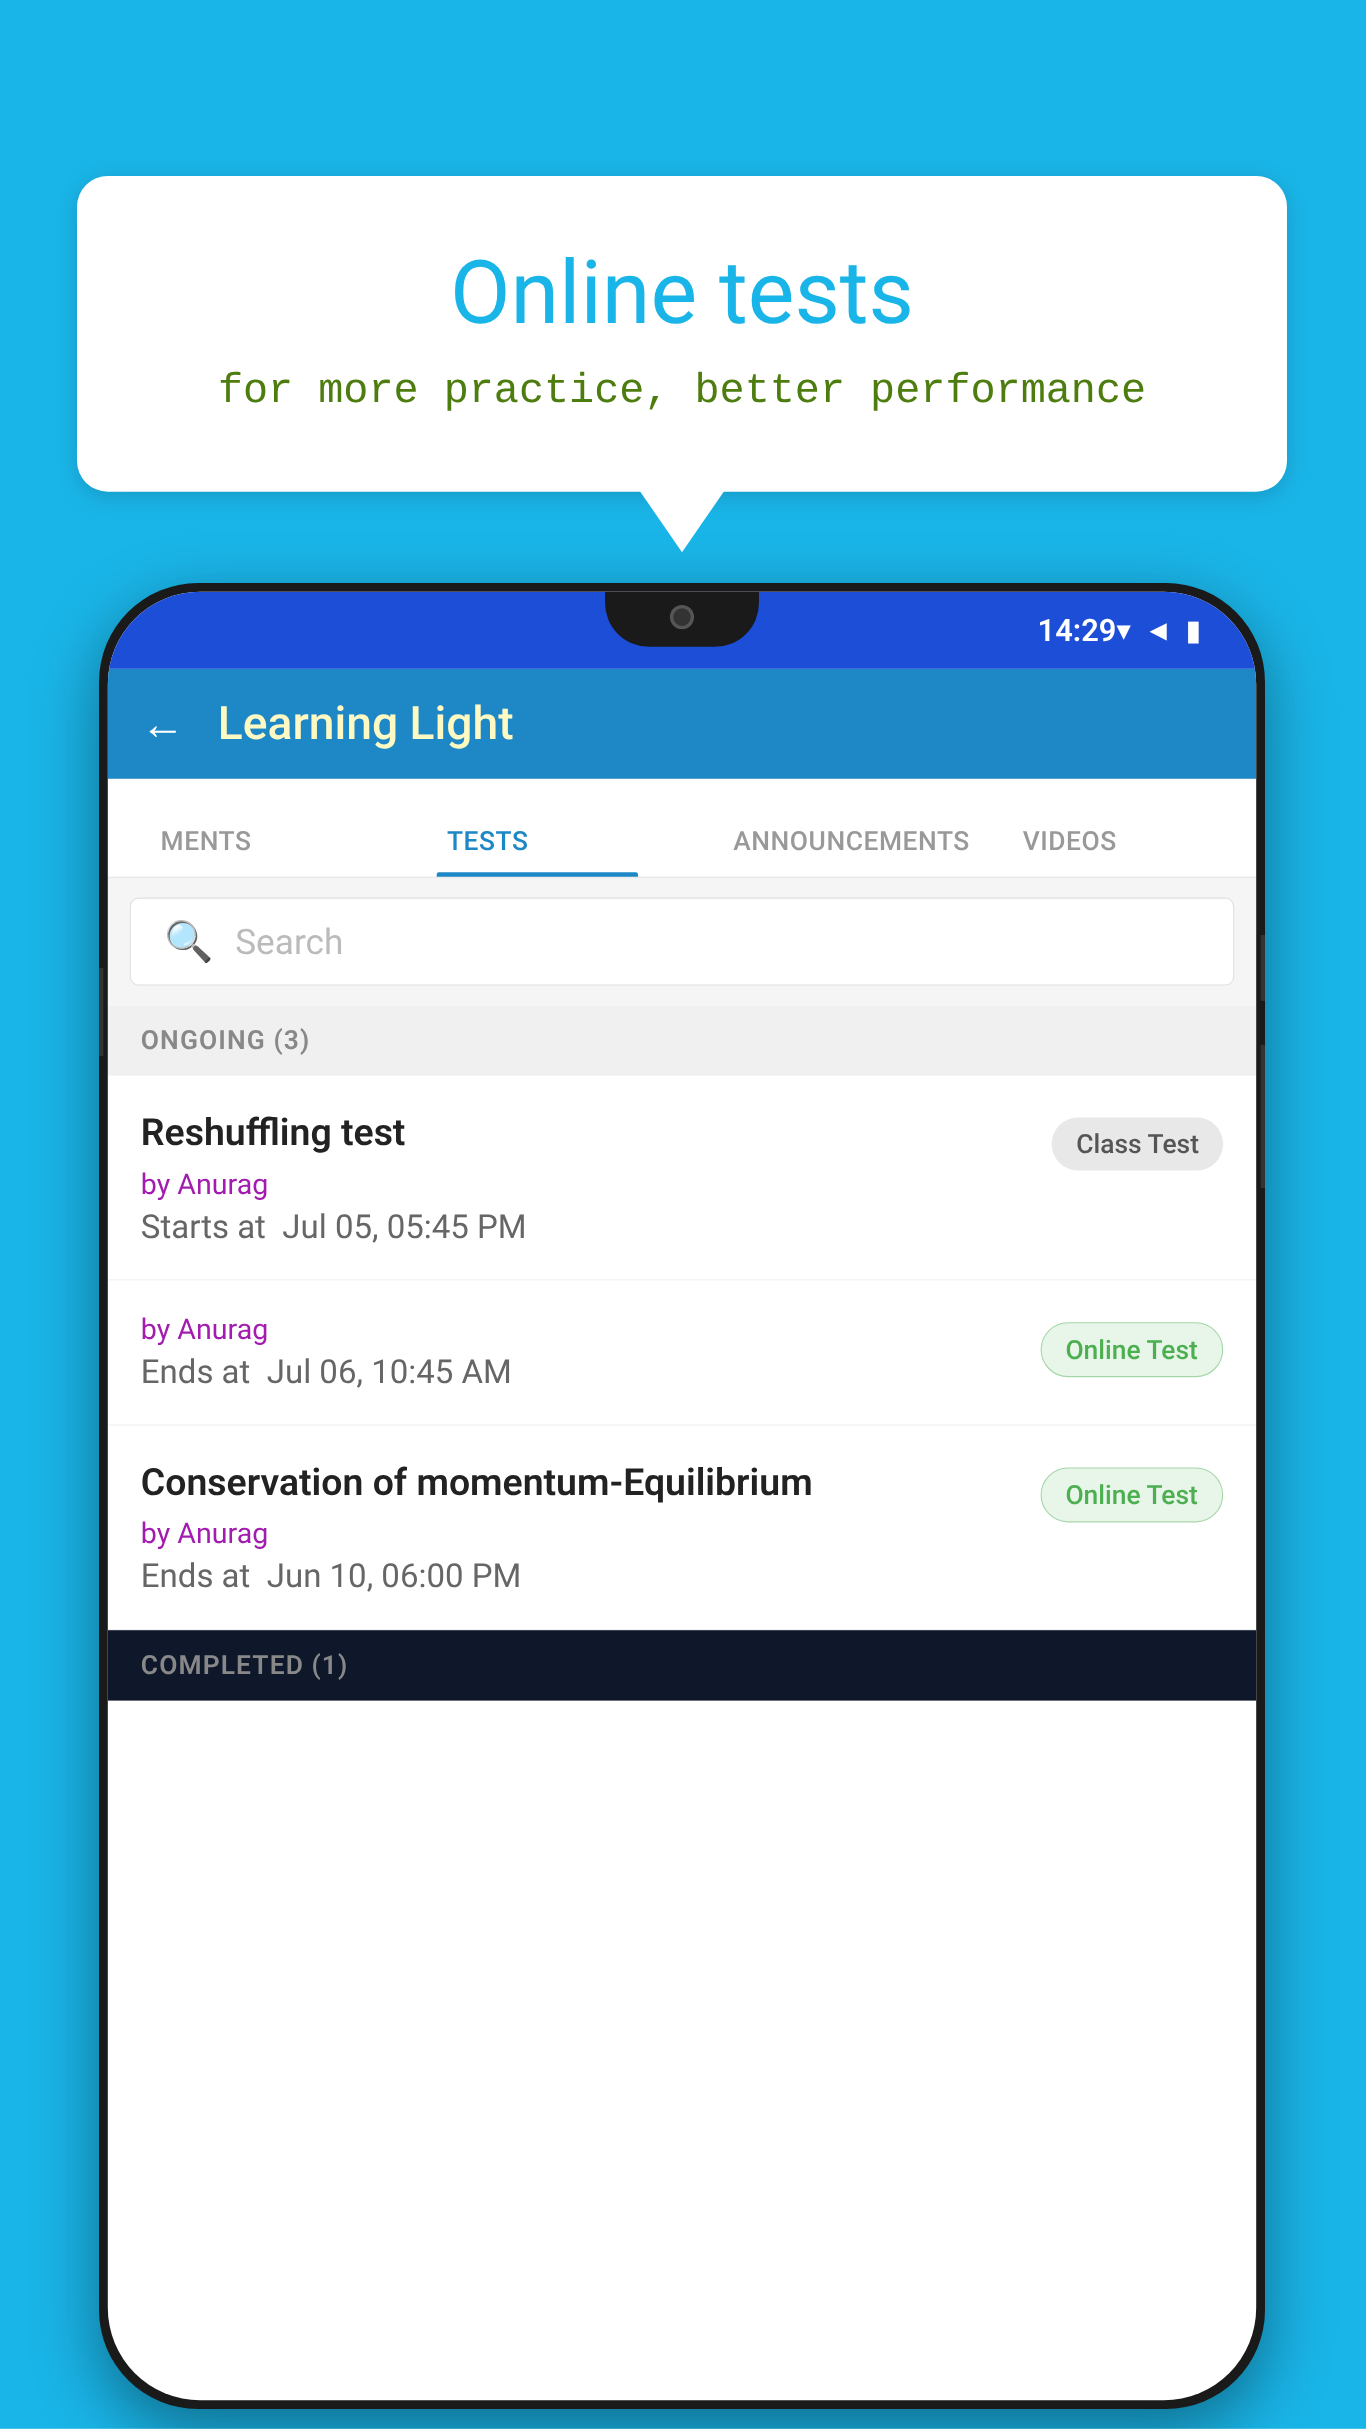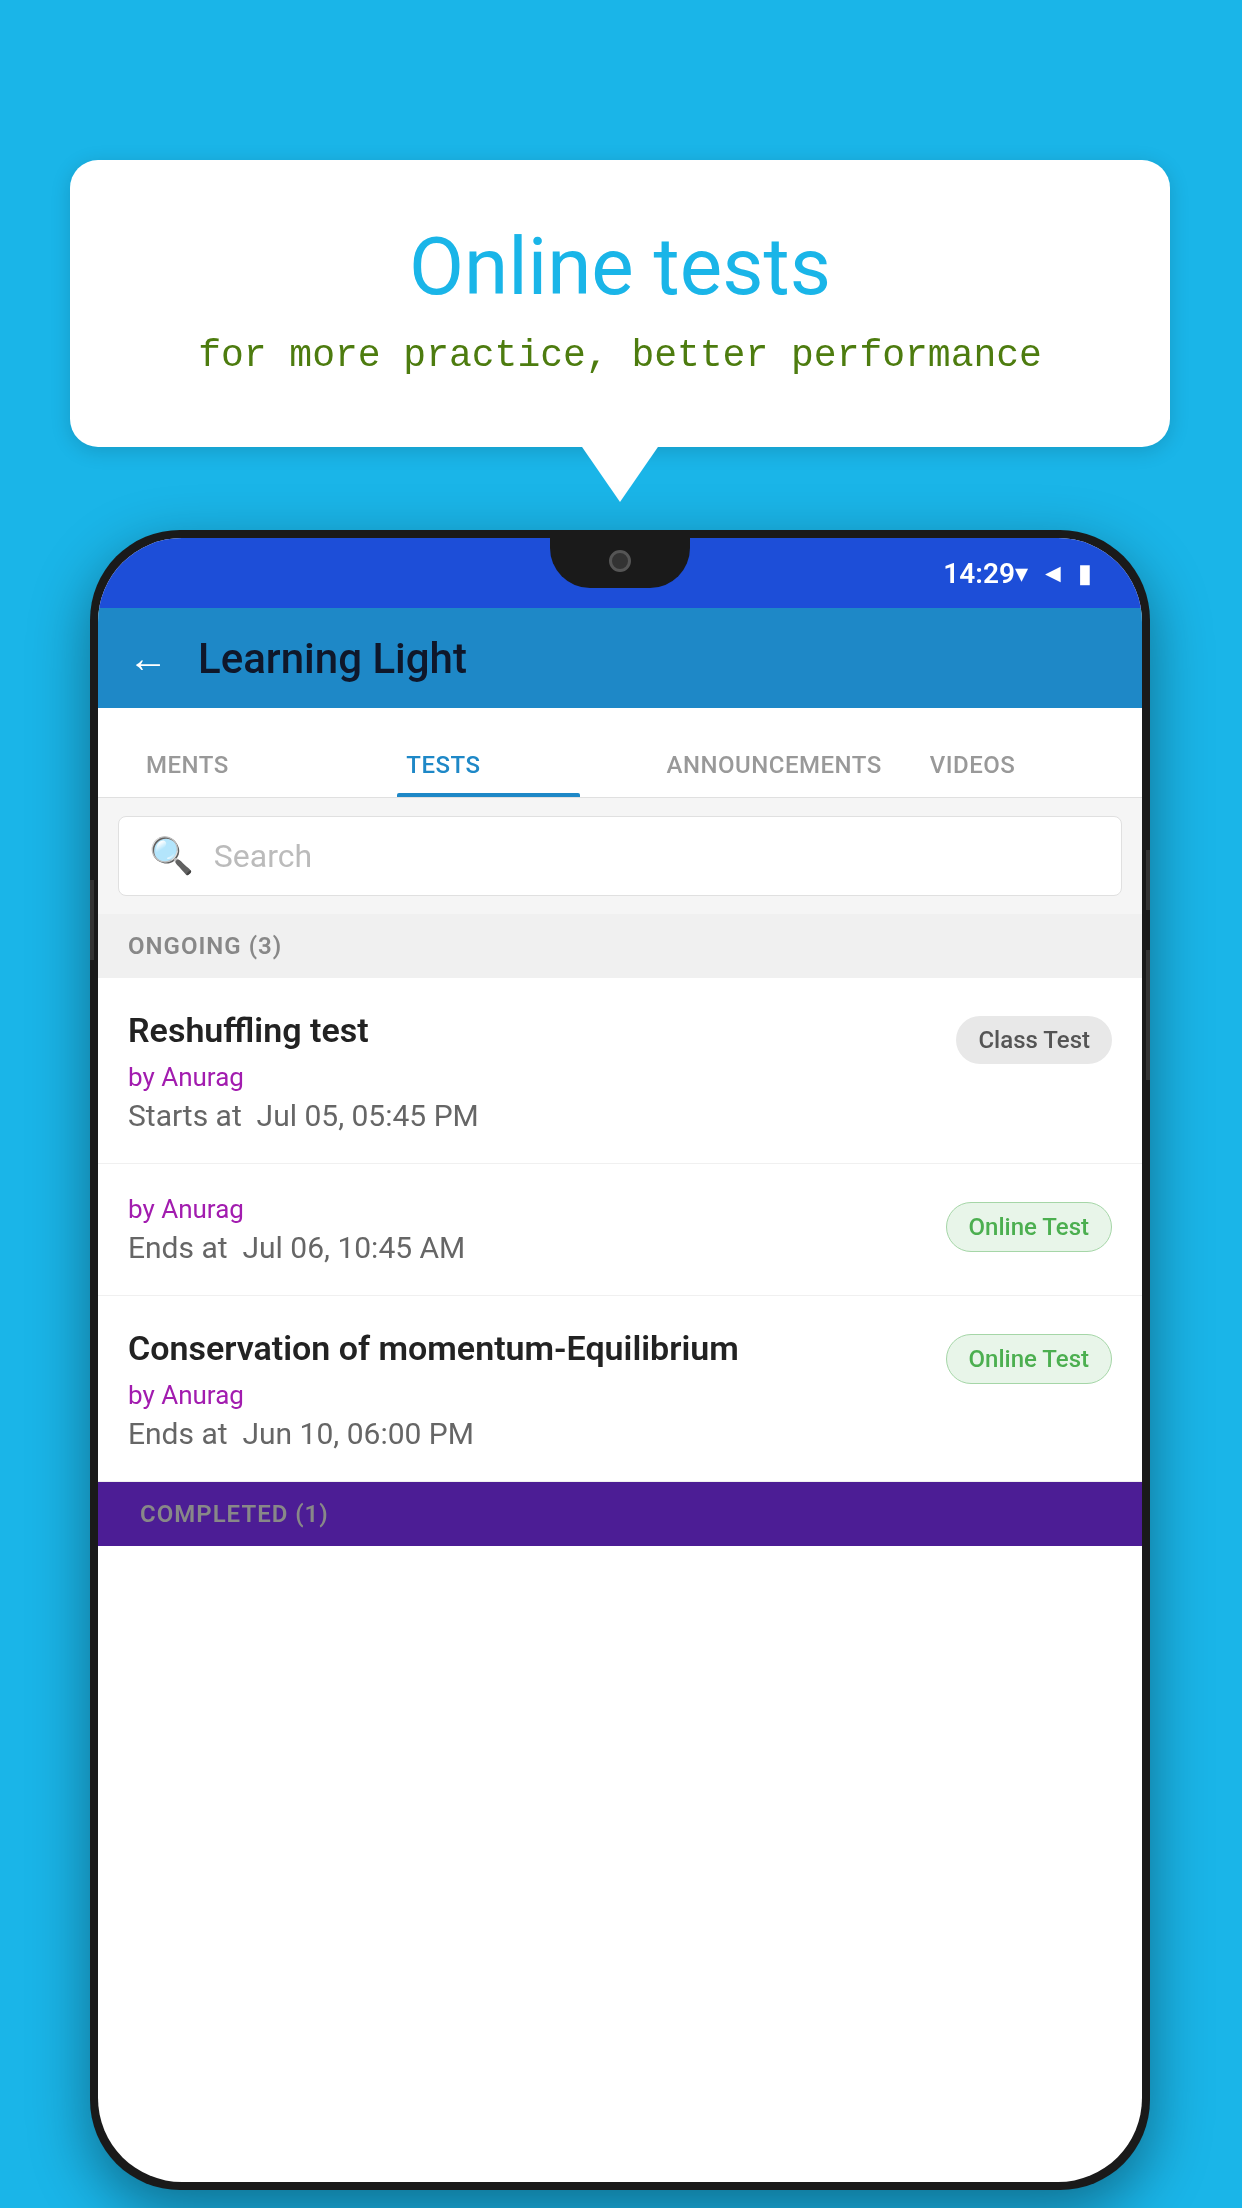--- a/index.html
+++ b/index.html
@@ -141,21 +141,21 @@
       gap: 30px;
     }
 
     .back-arrow {
       color: white;
       font-size: 40px;
       cursor: pointer;
     }
 
     .app-title {
-      color: #0f172a;
+      color: #fef9c3;
       font-size: 42px;
       font-weight: 500;
     }
 
     
     .tabs-bar {
       background: white;
       display: flex;
       border-bottom: 1px solid #e0e0e0;
       height: 90px;
@@ -284,22 +284,22 @@
     }
 
     .badge-online {
       background: #e8f5e9;
       color: #4caf50;
       border: 1.5px solid #a5d6a7;
     }
 
     
     .completed-section {
-      background: #4c1d95;
-      padding: 18px 42px;
+      background: #0f172a;
+      padding: 18px 30px;
     }
 
     .completed-label {
       font-size: 24px;
       color: #888;
       font-weight: 600;
       letter-spacing: 1px;
     }
 
     

